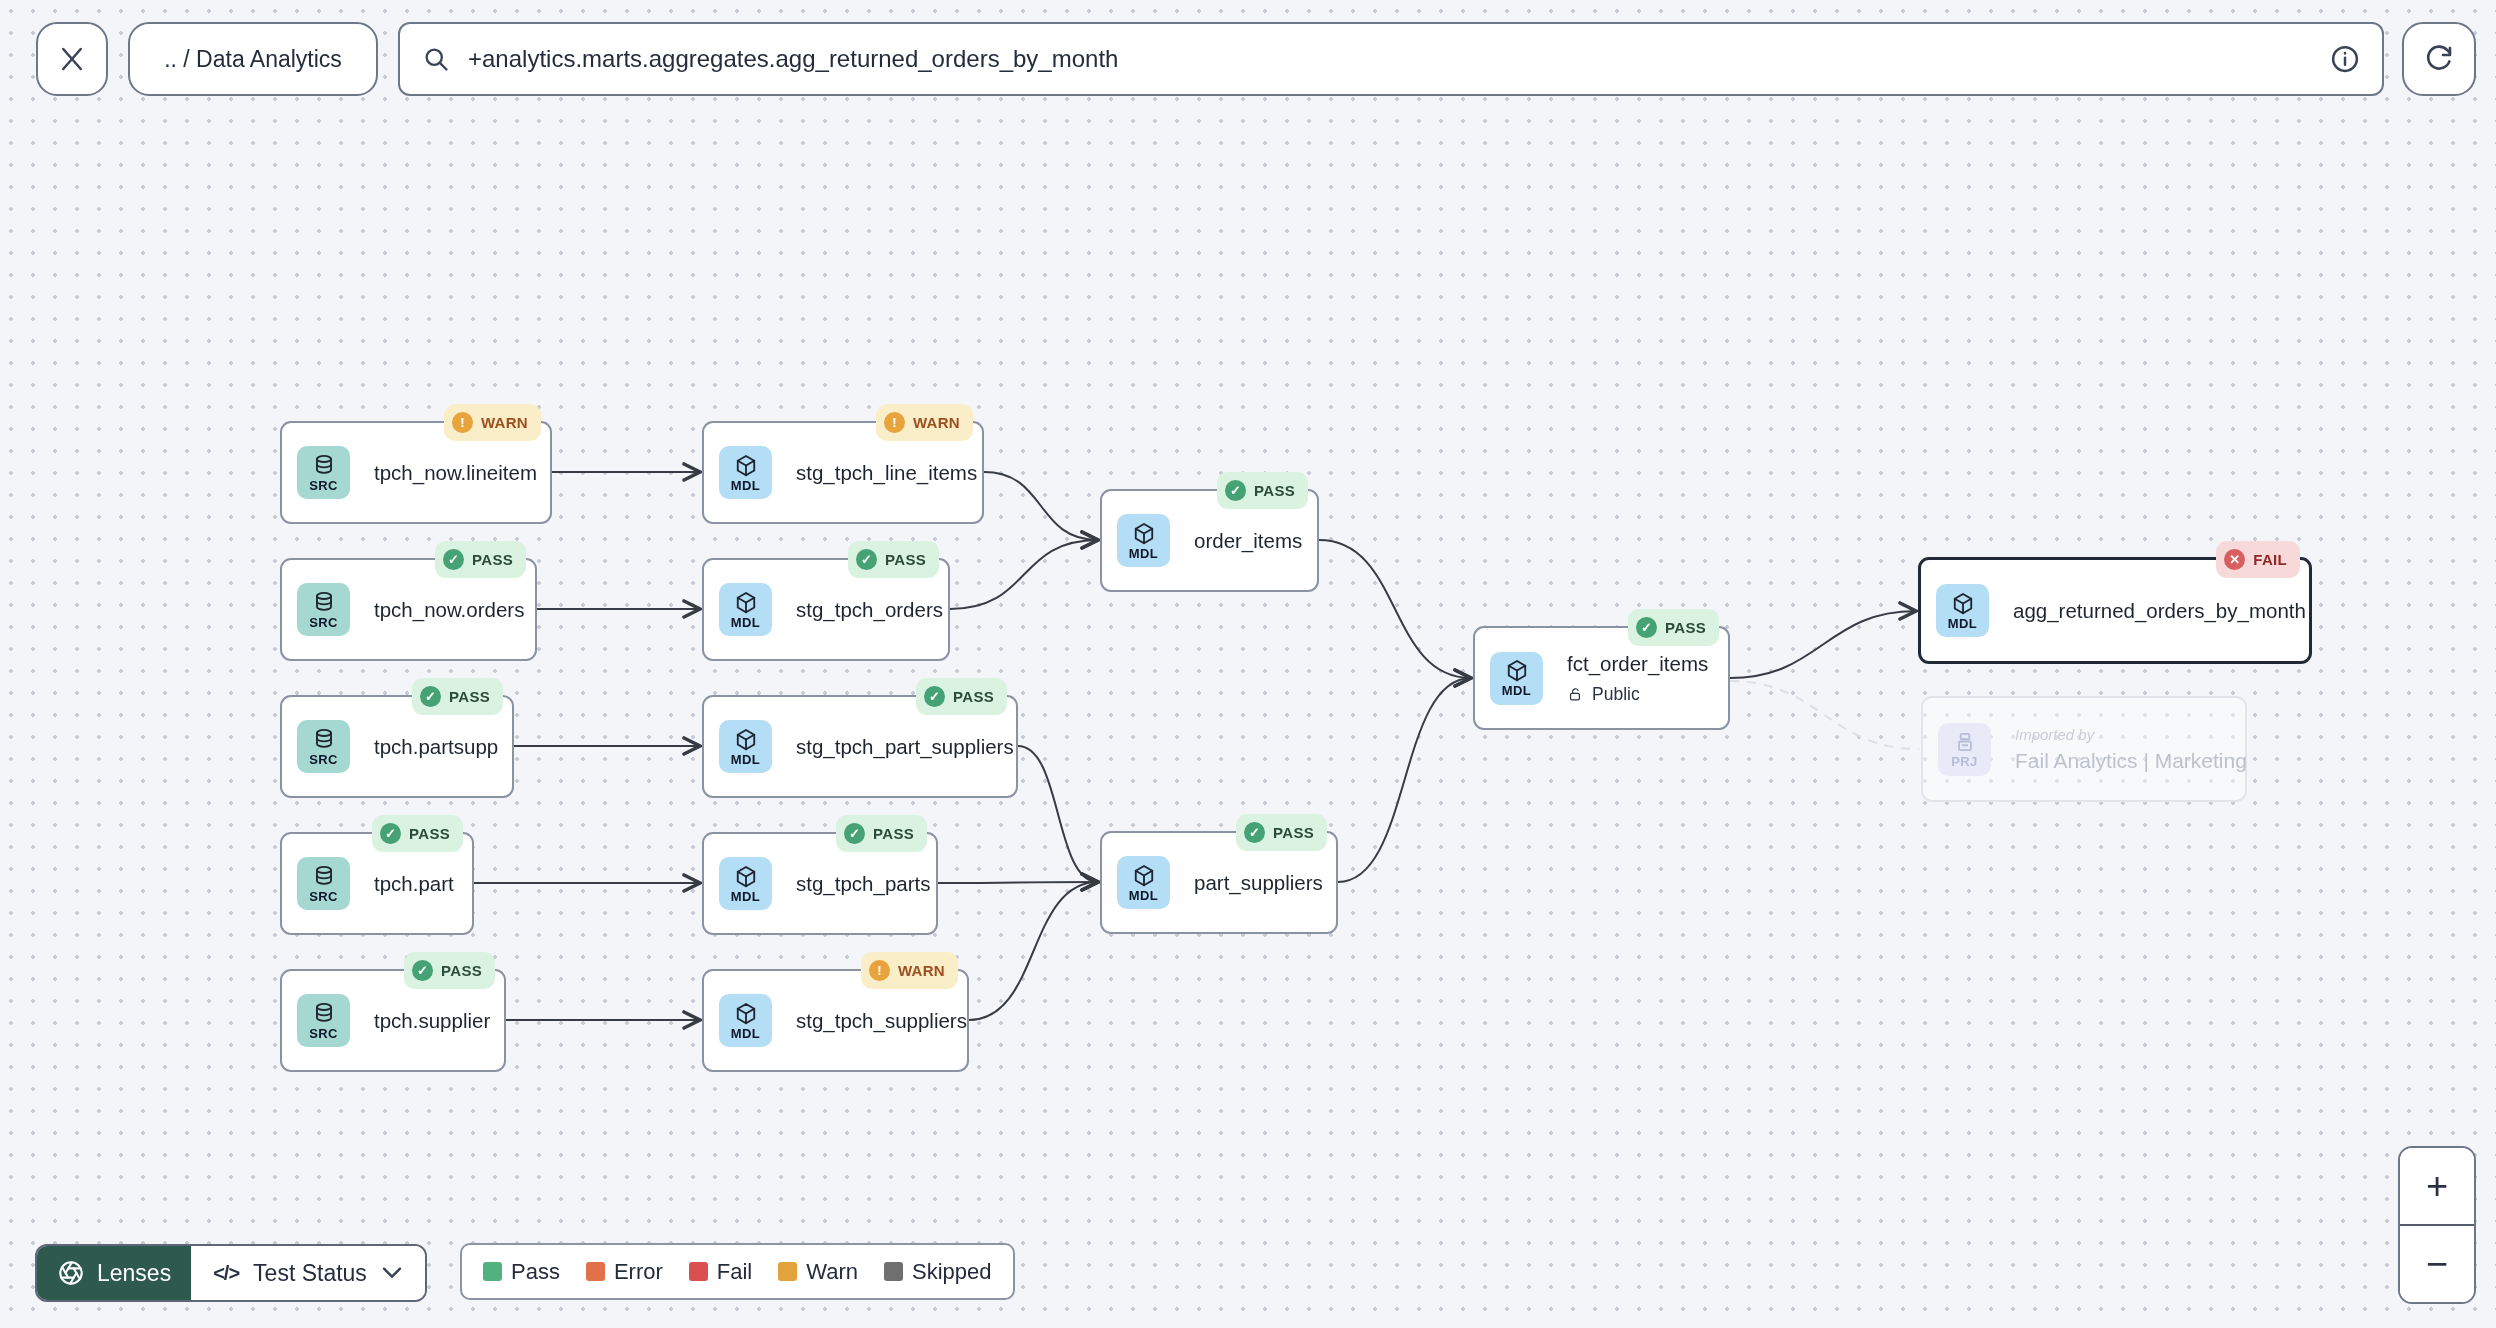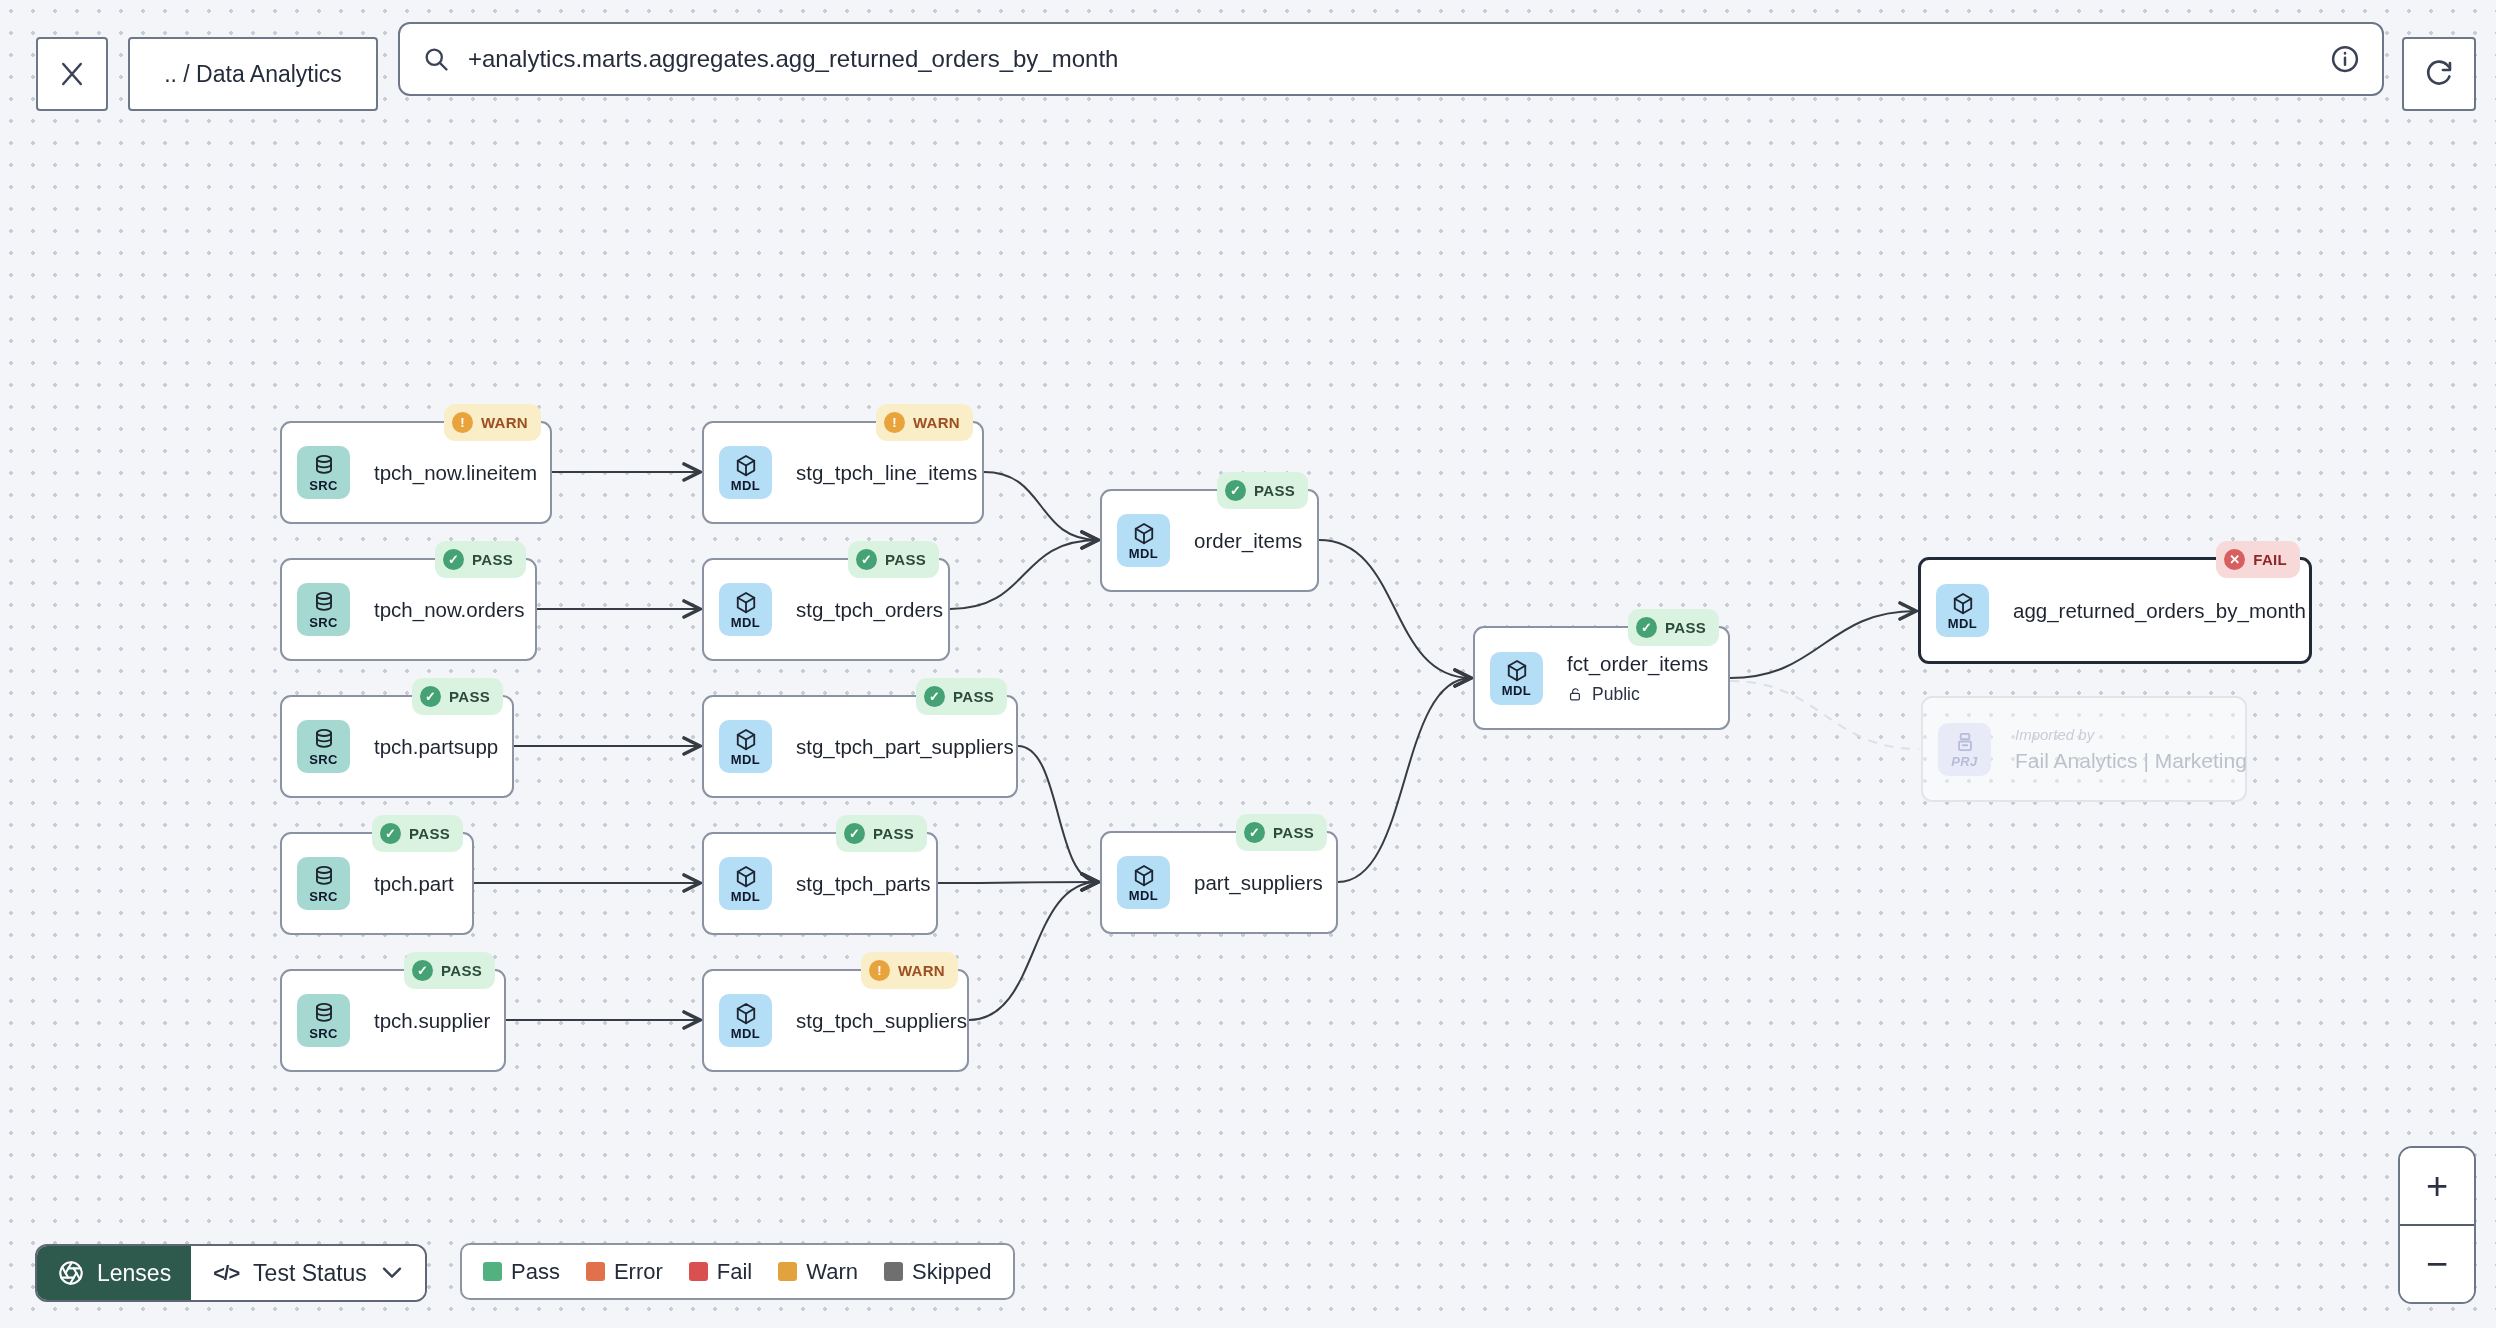--- a/index.html
+++ b/index.html
@@ -10,24 +10,23 @@
     color:#252c3b;
     background-color:#f3f5f8;
     background-image: radial-gradient(#c6cbd5 1.6px, transparent 1.6px);
     background-size: 22px 22px;
     position: relative;
   }
 
   
   .topbar-btn {
     position:absolute; top:22px; height:74px; background:#fff;
-    border:2px solid #6e7788; border-radius:4px;
+    border:2px solid #6e7788; border-radius:21px;
     display:flex; align-items:center; justify-content:center;
     cursor:pointer;
-    margin-top:15px;
   }
   #close-btn   { left:36px;  width:72px; }
   #breadcrumb  { left:128px; width:250px; font-size:23px; }
   #refresh-btn { left:2402px; width:74px; }
   #search-wrap {
     position:absolute; top:22px; left:398px; width:1986px; height:74px;
     background:#fff; border:2px solid #6e7788; border-radius:12px;
     display:flex; align-items:center; padding:0 22px;
   }
   #search-wrap input {
@@ -51,21 +50,21 @@
   }
   .tile {
     width:53px; height:53px; border-radius:10px; flex:0 0 auto;
     display:flex; flex-direction:column; align-items:center; justify-content:center;
   }
   .tile-src { background:#a6d8d2; }
   .tile-mdl { background:#b4ddf6; }
   .tile-prj { background:#e9eaf8; }
   .tile svg { display:block; }
   .tile-label { font-size:13px; font-weight:600; letter-spacing:.4px; color:#0f172a; margin-top:-1px; }
-  .tile-prj .tile-label { color:#b7bcdb;font-style:italic; }
+  .tile-prj .tile-label { color:#b7bcdb; }
   .node-labels { margin-left:24px; display:flex; flex-direction:column; justify-content:center; }
   .node-label { font-size:20.5px; color:#1e2430; white-space:nowrap; }
   .sub-row { display:flex; align-items:center; gap:8px; margin-top:8px; }
   .sub-label { font-size:17.5px; color:#2b3242; }
   .ghost .node-label-line1 { font-size:15px; color:#c9cdd6; white-space:nowrap;font-style:italic; }
   .ghost .node-label-line2 { font-size:21px; color:#bcc2cc; white-space:nowrap; margin-top:6px; }
 
   .badge {
     position:absolute; top:-19px; right:9px; height:37px; border-radius:11px;
     display:flex; align-items:center; gap:8px; padding:0 13px 0 8px;

